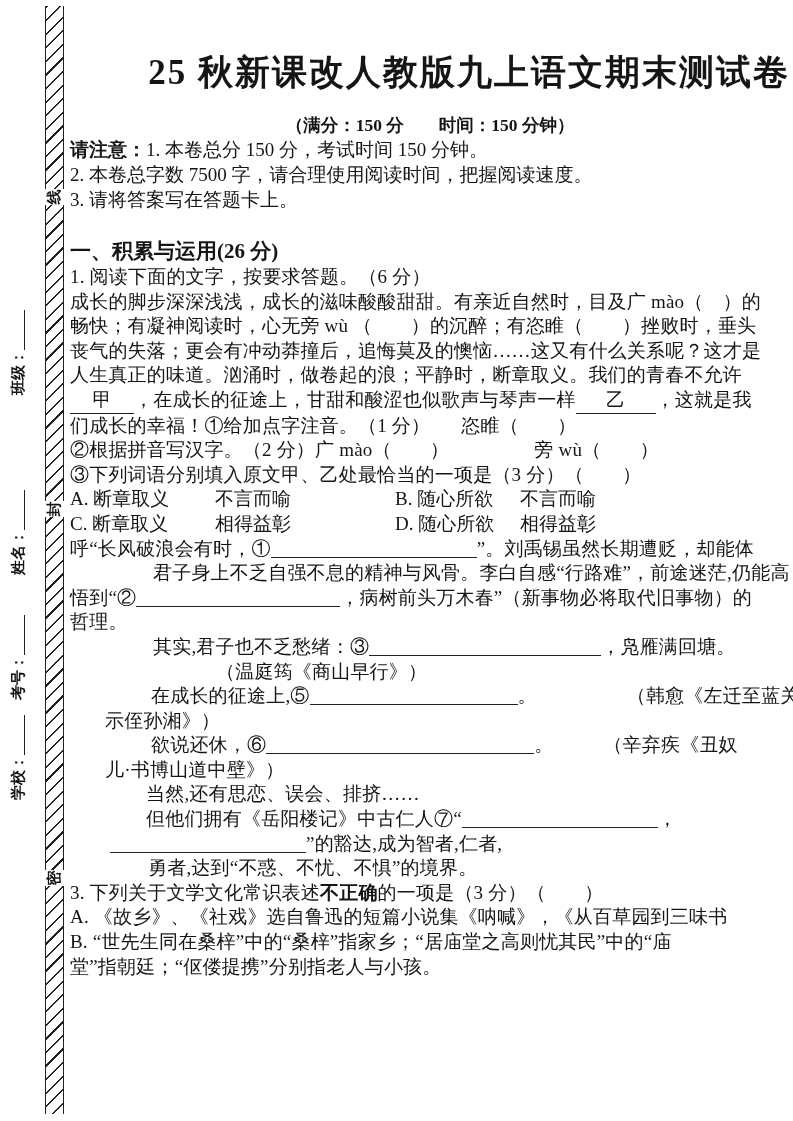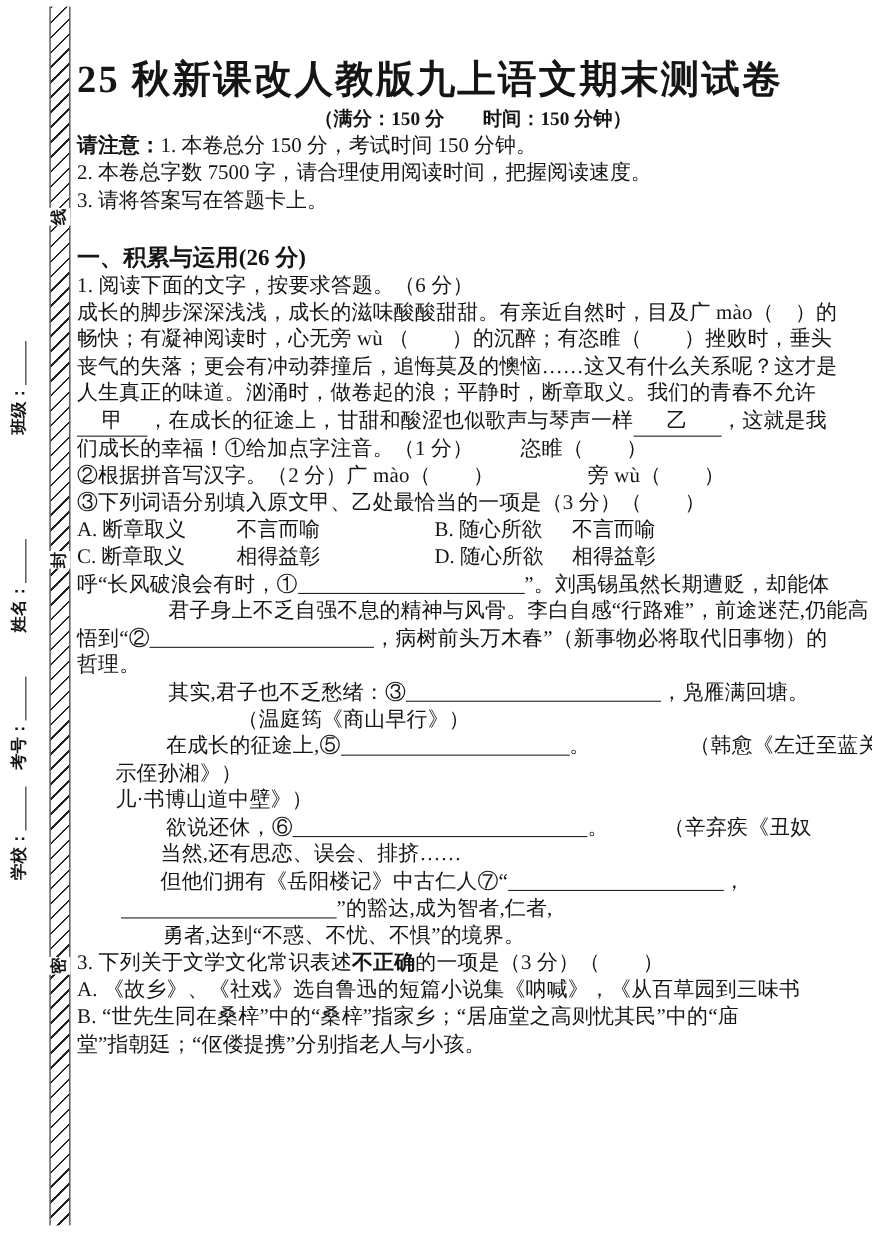--- a/index.html
+++ b/index.html
@@ -31,24 +31,24 @@
     white-space: nowrap; transform: rotate(-90deg);
   }
   .lbl-blank {
     display: inline-block; width: 40px; height: 14px;
     border-bottom: 1.3px solid #222; vertical-align: -2px;
   }
 
   
   .content { position: absolute; left: 70px; top: 0; width: 720px; }
   .title {
-    margin-top: 50px; text-align: left;
+    margin-top: 50px; text-align: right;
     font-size: 35px; font-weight: bold; letter-spacing: 2px; line-height: 46px;
   }
-  .subtitle { text-align: center; font-size: 17.5px; font-weight: bold; line-height: 24px; margin-top: 0; }
+  .subtitle { text-align: center; font-size: 17.5px; font-weight: bold; line-height: 24px; margin-top: 17px; }
   .notice { font-size: 19px; line-height: 25px; }
   .b { font-weight: bold; }
   .sec-heading { margin-top: 26px; font-size: 21px; font-weight: bold; line-height: 27px; }
   .line { font-size: 19px; line-height: 24.6px; letter-spacing: 0.2px; white-space: nowrap; }
   .opt-row {
     display: grid; grid-template-columns: 145px 180px 125px auto;
     font-size: 19px; line-height: 24.6px;
   }
   .blank {
     display: inline-block; border-bottom: 1.4px solid #222;
@@ -83,21 +83,21 @@
   <div class="notice">3. 请将答案写在答题卡上。</div>
 
   <div class="sec-heading">一、积累与运用(26 分)</div>
 
   <div class="line">1. 阅读下面的文字，按要求答题。（6 分）</div>
   <div class="line">成长的脚步深深浅浅，成长的滋味酸酸甜甜。有亲近自然时，目及广 mào（　）的</div>
   <div class="line">畅快；有凝神阅读时，心无旁 wù （　　）的沉醉；有恣睢（　　）挫败时，垂头</div>
   <div class="line">丧气的失落；更会有冲动莽撞后，追悔莫及的懊恼……这又有什么关系呢？这才是</div>
   <div class="line">人生真正的味道。汹涌时，做卷起的浪；平静时，断章取义。我们的青春不允许</div>
   <div class="line"><span class="blank-label" style="width:64px">甲</span><span>，在成长的征途上，甘甜和酸涩也似歌声与琴声一样</span><span class="blank-label" style="width:80px">乙</span><span>，这就是我</span></div>
-  <div class="line"><span>们成长的幸福！①给加点字注音。（1 分）</span><span style="margin-left:43px">恣睢（　　）</span></div>
+  <div class="line"><span>们成长的幸福！①给加点字注音。（1 分）</span><span style="margin-left:31px">恣睢（　　）</span></div>
   <div class="line"><span>②根据拼音写汉字。（2 分）广 mào（　　）</span><span style="margin-left:85px">旁 wù（　　）</span></div>
   <div class="line">③下列词语分别填入原文甲、乙处最恰当的一项是（3 分）（　　）</div>
   <div class="opt-row">
     <span>A. 断章取义</span>
       <span>不言而喻</span>
       <span>B. 随心所欲</span>
       <span>不言而喻</span>
   </div>
   <div class="opt-row">
     <span>C. 断章取义</span>
@@ -107,22 +107,22 @@
   </div>
 
   <div class="line"><span>呼“长风破浪会有时，①</span><span class="blank" style="width:206px"></span><span>”。刘禹锡虽然长期遭贬，却能体</span></div>
   <div class="line" style="padding-left:83px">君子身上不乏自强不息的精神与风骨。李白自感“行路难”，前途迷茫,仍能高</div>
   <div class="line"><span>悟到“②</span><span class="blank" style="width:204px"></span><span>，病树前头万木春”（新事物必将取代旧事物）的</span></div>
   <div class="line">哲理。</div>
   <div class="line" style="padding-left:83px"><span>其实,君子也不乏愁绪：③</span><span class="blank" style="width:232px"></span><span>，凫雁满回塘。</span></div>
   <div class="line" style="padding-left:146px">（温庭筠《商山早行》）</div>
   <div class="line" style="padding-left:81px"><span>在成长的征途上,⑤</span><span class="blank" style="width:208px"></span><span>。</span><span style="margin-left:90px">（韩愈《左迁至蓝关</span></div>
   <div class="line" style="padding-left:35px">示侄孙湘》）</div>
+  <div class="line" style="padding-left:81px"><span>欲说还休，⑥</span><span class="blank" style="width:268px"></span><span>。</span><span style="margin-left:50px">（辛弃疾《丑奴</span></div>
   <div class="line" style="padding-left:35px">儿·书博山道中壁》）</div>
-  <div class="line" style="padding-left:81px"><span>欲说还休，⑥</span><span class="blank" style="width:268px"></span><span>。</span><span style="margin-left:50px">（辛弃疾《丑奴</span></div>
   <div class="line" style="padding-left:76px">当然,还有思恋、误会、排挤……</div>
   <div class="line" style="padding-left:76px"><span>但他们拥有《岳阳楼记》中古仁人⑦“</span><span class="blank" style="width:196px"></span><span>，</span></div>
   <div class="line" style="padding-left:40px"><span class="blank" style="width:196px"></span><span>”的豁达,成为智者,仁者,</span></div>
   <div class="line" style="padding-left:78px">勇者,达到“不惑、不忧、不惧”的境界。</div>
 
   <div class="line"><span>3. 下列关于文学文化常识表述</span><span class="b">不正确</span><span>的一项是（3 分）（　　）</span></div>
   <div class="line">A. 《故乡》、《社戏》选自鲁迅的短篇小说集《呐喊》，《从百草园到三味书</div>
   <div class="line">B. “世先生同在桑梓”中的“桑梓”指家乡；“居庙堂之高则忧其民”中的“庙</div>
   <div class="line">堂”指朝廷；“伛偻提携”分别指老人与小孩。</div>
 

